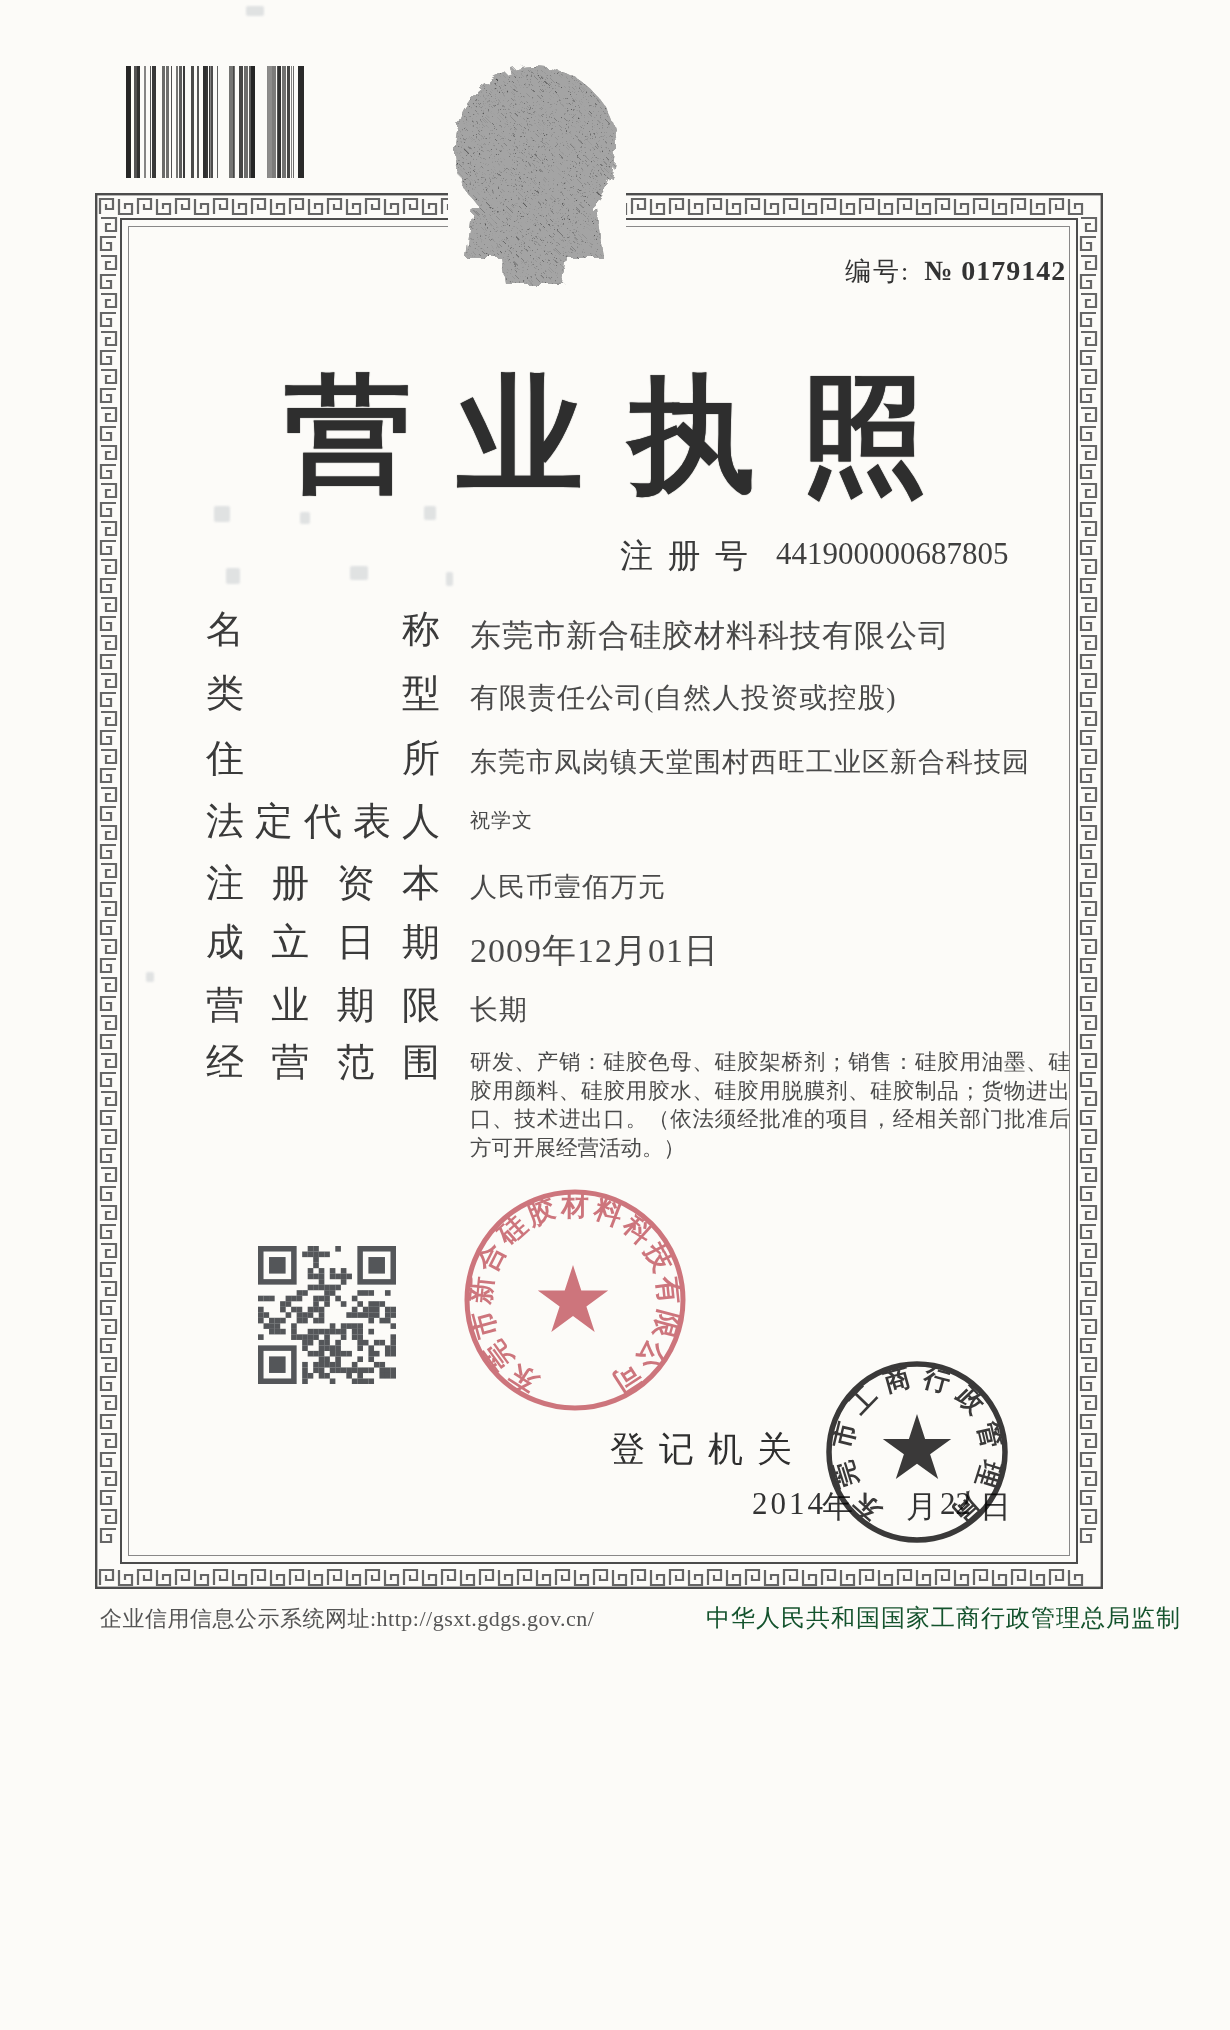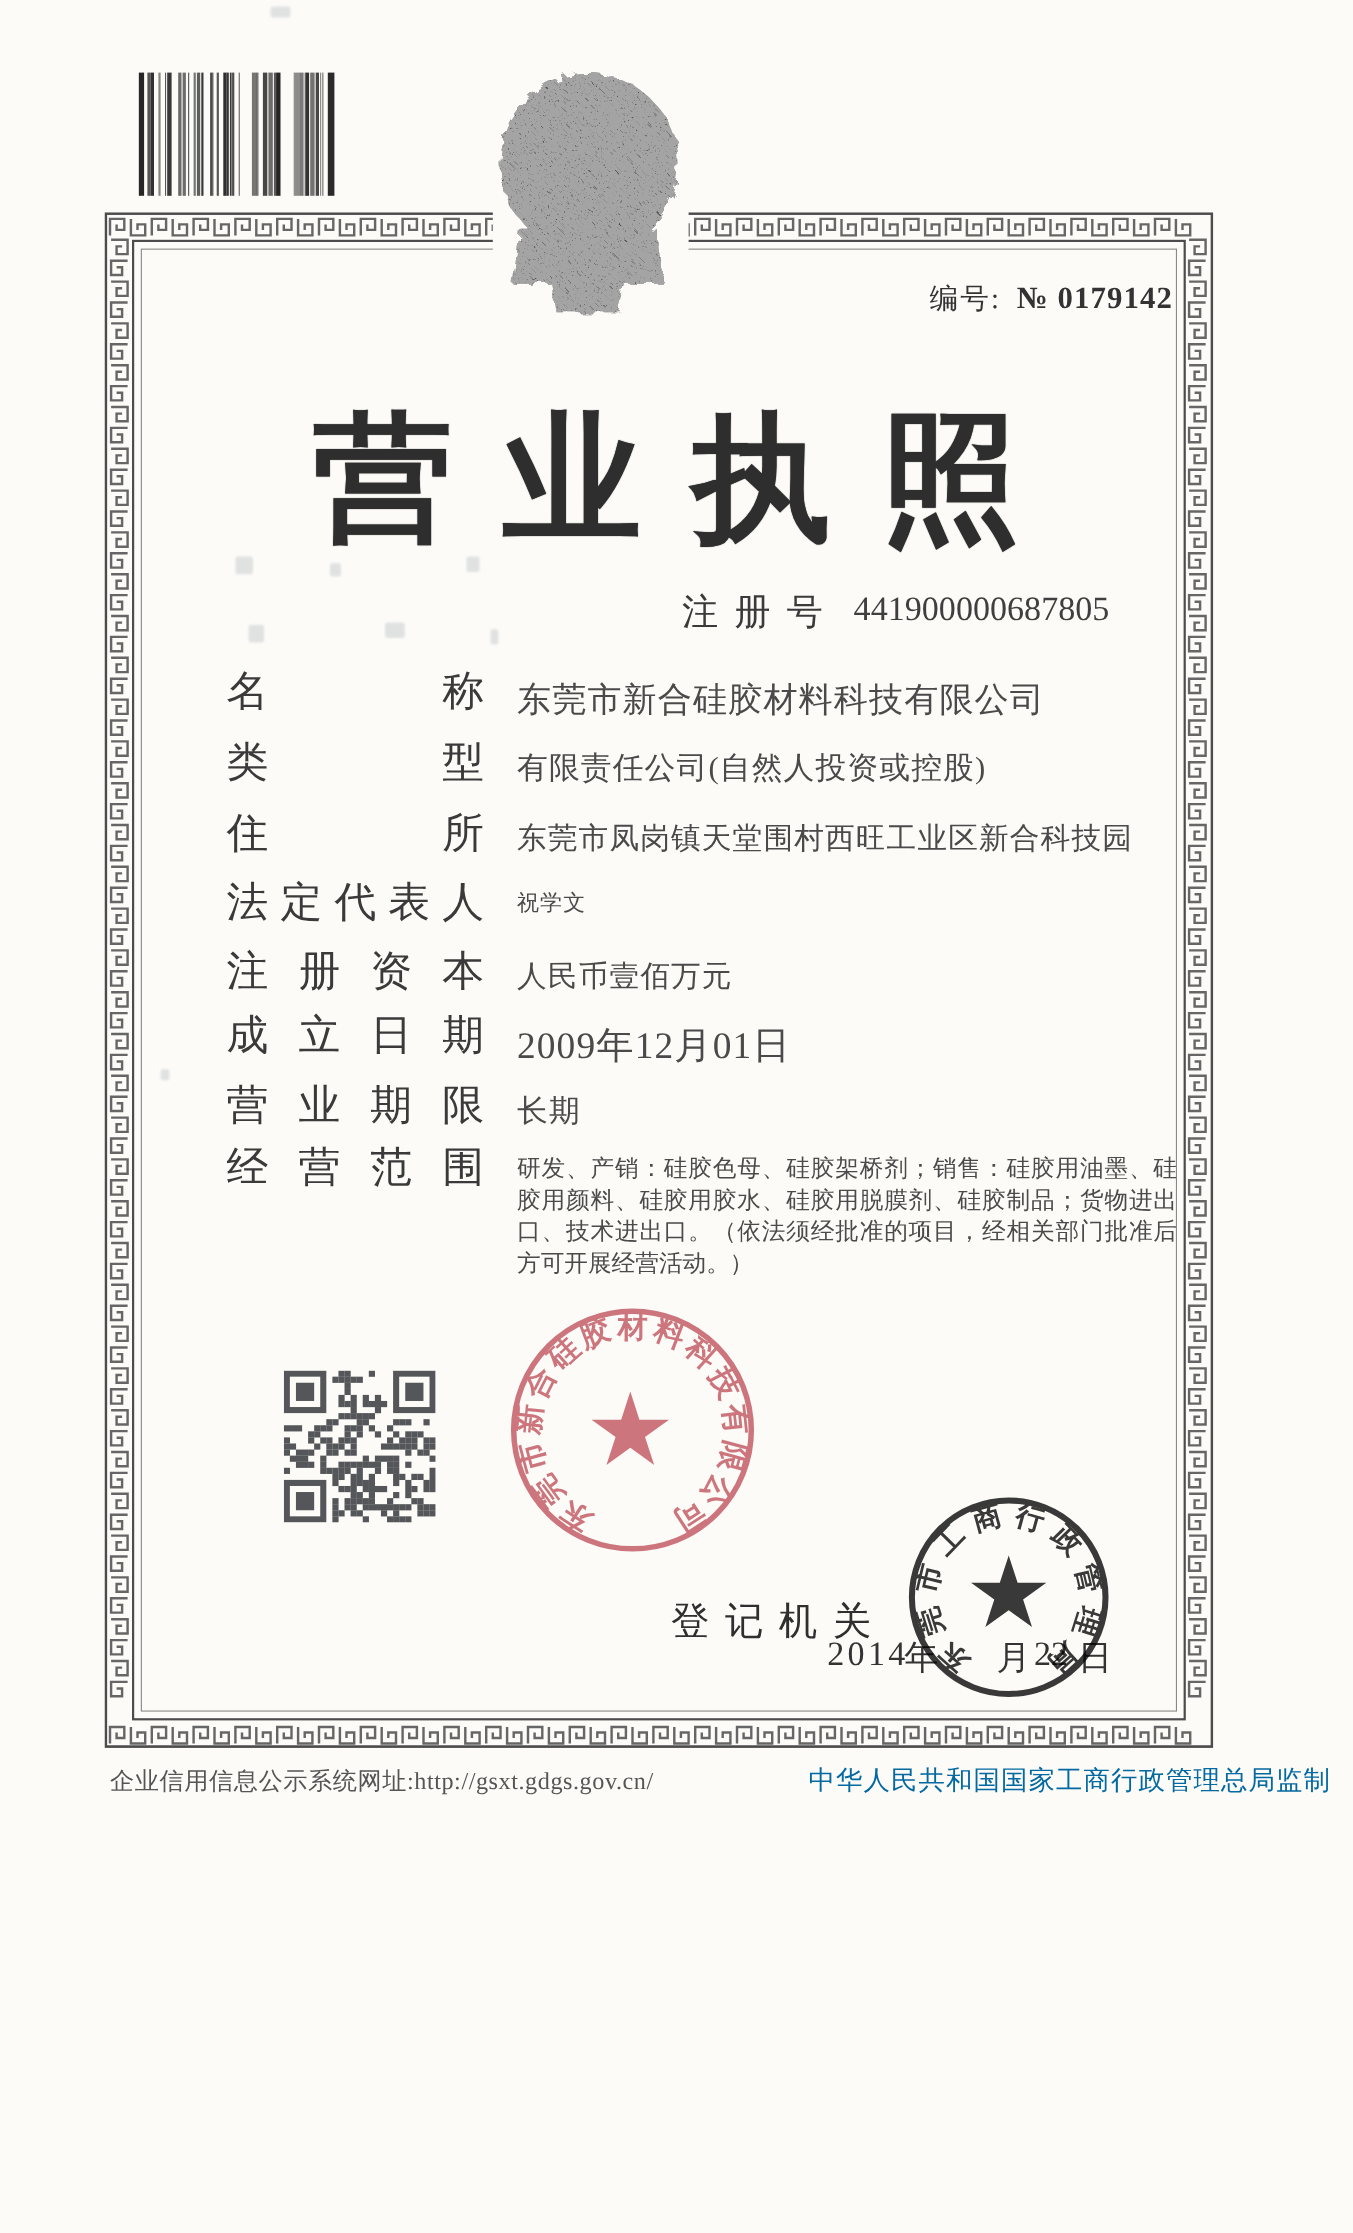--- a/index.html
+++ b/index.html
@@ -29,24 +29,24 @@
   #reg-number{display:inline-block;margin-left:24px;font-size:31px;letter-spacing:0;color:#3f3f3f;vertical-align:top;margin-top:2px;}
   
   .row{left:0;top:0;width:1008px;}
   .flabel{
     position:absolute;left:206px;width:234px;font-size:38px;color:#3a3a3a;
     text-align:justify;text-align-last:justify;line-height:1.15;
   }
   .fvalue{position:absolute;left:470px;top:7px;color:#4a4a4a;white-space:nowrap;letter-spacing:1px;}
   #scope-value{white-space:normal;width:600px;line-height:28.5px;text-align:justify;letter-spacing:0;}
   
-  #registry-label{left:610px;top:1426px;width:182px;font-size:35px;color:#2f2f2f;text-align:justify;text-align-last:justify;margin-top:24px;}
+  #registry-label{left:610px;top:1426px;width:182px;font-size:35px;color:#2f2f2f;text-align:justify;text-align-last:justify;}
   .datebit{top:1486px;font-size:31px;color:#333;white-space:nowrap;}
   #footer-left{left:100px;top:1604px;font-size:22px;color:#555;letter-spacing:.5px;}
-  #footer-right{left:706px;top:1602px;font-size:24px;color:#0369a1;letter-spacing:1px;margin-left:29px;}
+  #footer-right{left:706px;top:1602px;font-size:24px;color:#14532d;letter-spacing:1px;}
   
   #barcode{left:126px;top:64px;width:180px;height:118px;filter:blur(.4px);}
   #emblem{left:448px;top:58px;filter:blur(.3px);}
   #qr{left:258px;top:1246px;opacity:.88;}
   #company-seal{left:452px;top:1178px;mix-blend-mode:multiply;opacity:.85;}
   #registry-seal{left:815px;top:1350px;mix-blend-mode:multiply;opacity:.9;}
   svg text{font-family:"Liberation Serif","DejaVu Serif",serif;}
   
   .smudge{position:absolute;background:#9aa3ad;opacity:.28;border-radius:2px;filter:blur(1px);}
 </style>

